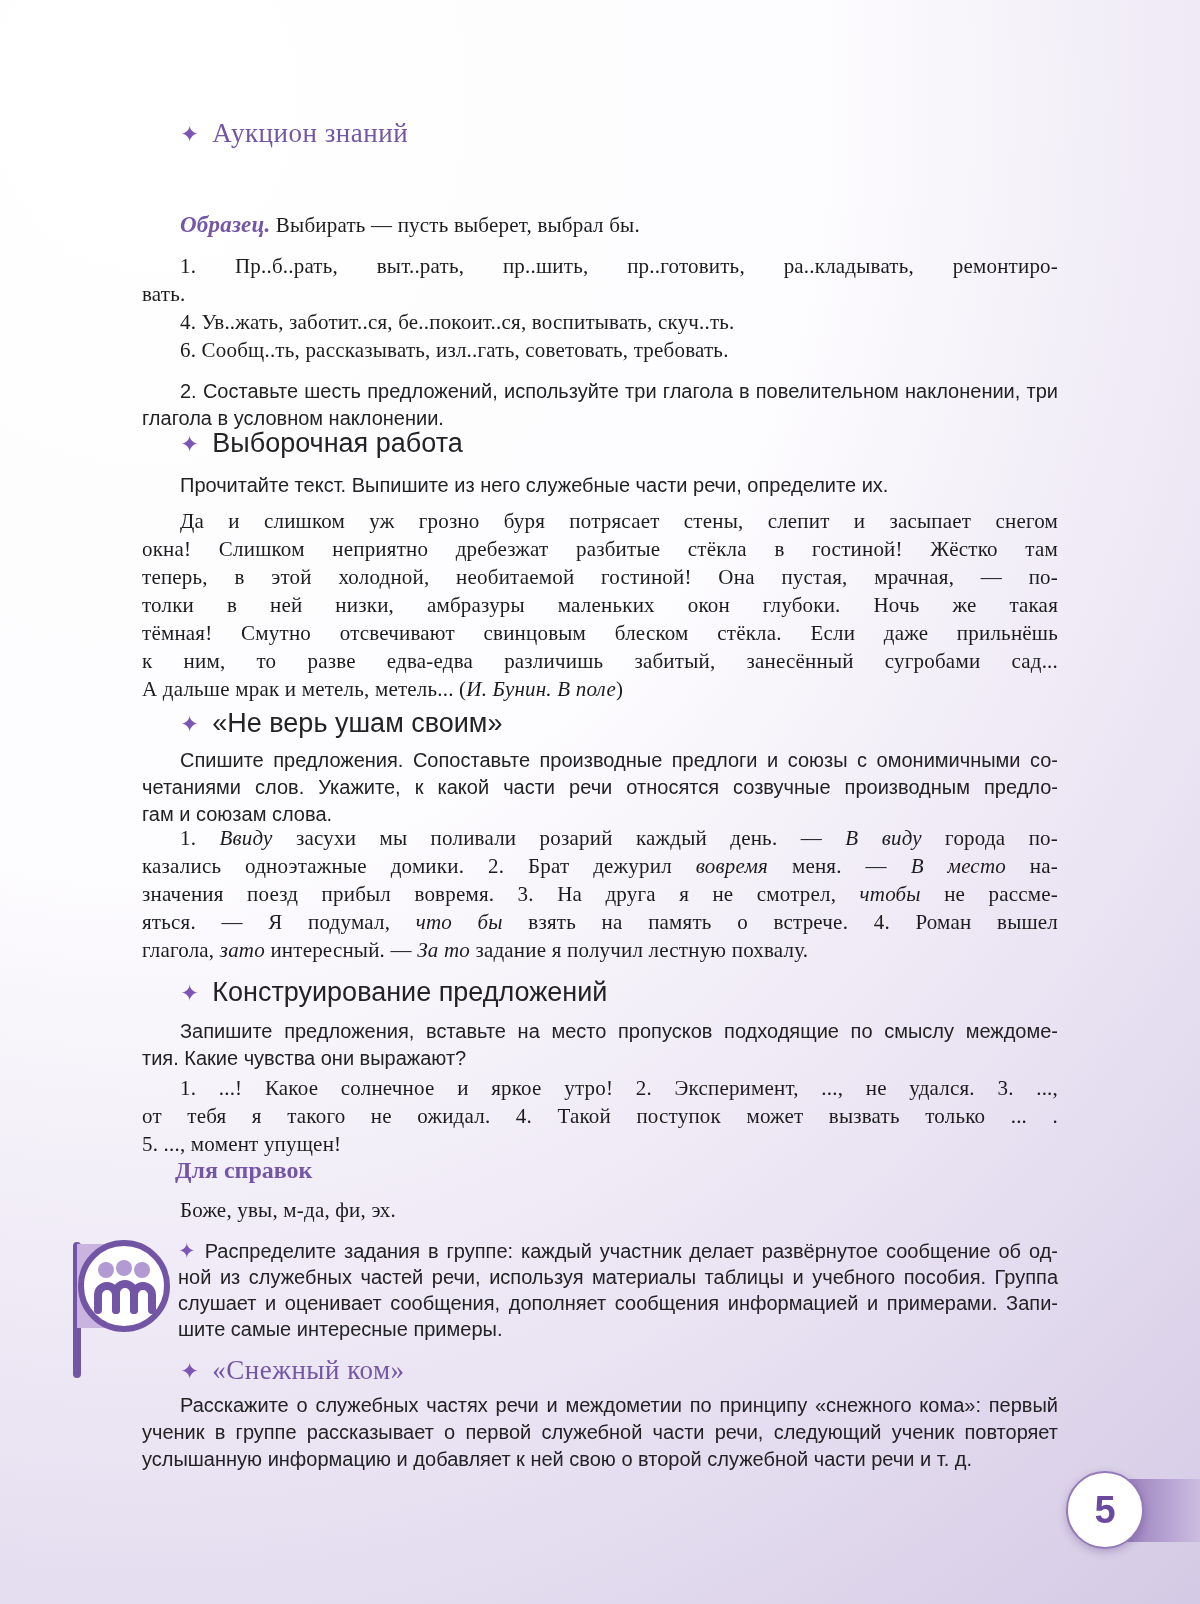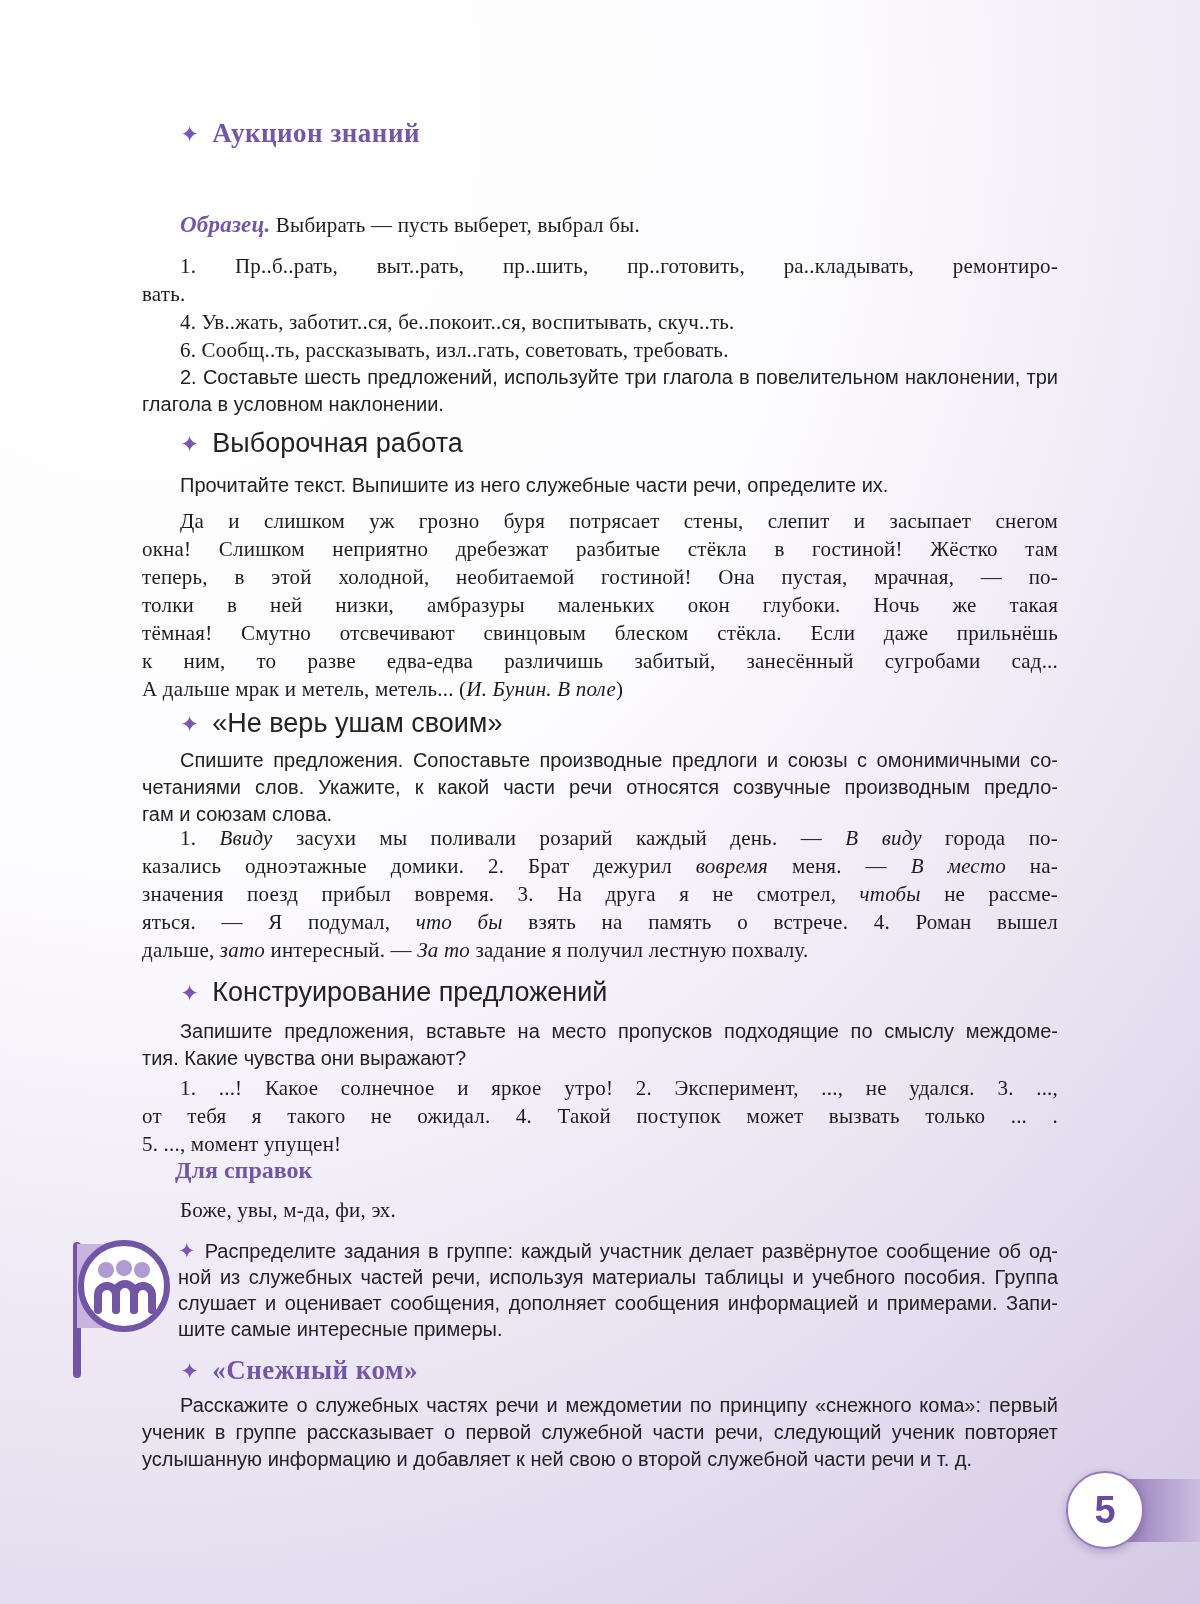--- a/index.html
+++ b/index.html
@@ -4,21 +4,21 @@
 <style>
   *{margin:0;padding:0;box-sizing:border-box}
   html,body{background:#ffffff}
   .page{
     position:relative;width:1200px;height:1604px;overflow:hidden;
     background:radial-gradient(140% 120% at 12% 6%, #ffffff 0%, #fdfcfe 40%, #e7e0f1 75%, #d5cae5 100%);
     font-family:"Liberation Serif","DejaVu Serif",serif;color:#1c1c1e;
   }
   .h{position:absolute;white-space:nowrap;display:flex;align-items:baseline}
   .dia{color:#7d55b5;font-family:"DejaVu Sans",sans-serif;font-size:23px;margin-right:13px}
-  .hp .htxt{font-family:"Liberation Serif","DejaVu Serif",serif;font-weight:bold;color:#7456a7;font-size:27px;letter-spacing:.5px}
+  .hp .htxt{font-family:"Liberation Serif","DejaVu Serif",serif;font-weight:normal;color:#7456a7;font-size:27px;letter-spacing:.5px}
   .hs .htxt{font-family:"Liberation Sans","DejaVu Sans",sans-serif;font-weight:400;color:#232326;font-size:27px}
   .dsr{font-family:"Liberation Serif","DejaVu Serif",serif;font-weight:bold;color:#7456a7;font-size:24px}
   .txt{position:absolute;left:142px;width:916px}
   .ser{font-family:"Liberation Serif","DejaVu Serif",serif;font-size:21px;letter-spacing:.2px}
   .ser .ln{line-height:28px}
   .sa{font-family:"Liberation Sans","DejaVu Sans",sans-serif;font-size:20px;color:#222225}
   .sa .ln{line-height:27px}
   .group{left:178px;width:880px}
   .group .ln{line-height:26px}
   .ln{white-space:normal}
@@ -46,21 +46,21 @@
   </div>
   <div class="txt ser" style="top:211px">
       <div class="ln in"><span class="obr">Образец.</span><span> Выбирать — пусть выберет, выбрал бы.</span></div>
     </div>
   <div class="txt ser" style="top:252px">
       <div class="ln j in"><span>1. Пр..б..рать, выт..рать, пр..шить, пр..готовить, ра..кладывать, ремонтиро-</span></div>
       <div class="ln"><span>вать.</span></div>
       <div class="ln in"><span>4. Ув..жать, заботит..ся, бе..покоит..ся, воспитывать, скуч..ть.</span></div>
       <div class="ln in"><span>6. Сообщ..ть, рассказывать, изл..гать, советовать, требовать.</span></div>
     </div>
-  <div class="txt sa" style="top:364px">
+  <div class="txt sa" style="top:378px">
       <div class="ln j in"><span>2. Составьте шесть предложений, используйте три глагола в повелительном наклонении, три</span></div>
       <div class="ln"><span>глагола в условном наклонении.</span></div>
     </div>
 
   <div class="h hs" style="left:180px;top:428px">
     <span class="dia">✦</span>
     <span class="htxt">Выборочная работа</span>
   </div>
   <div class="txt sa" style="top:472px">
       <div class="ln in"><span>Прочитайте текст. Выпишите из него служебные части речи, определите их.</span></div>
@@ -82,21 +82,21 @@
   <div class="txt sa" style="top:747px">
       <div class="ln j in"><span>Спишите предложения. Сопоставьте производные предлоги и союзы с омонимичными со-</span></div>
       <div class="ln j"><span>четаниями слов. Укажите, к какой части речи относятся созвучные производным предло-</span></div>
       <div class="ln"><span>гам и союзам слова.</span></div>
     </div>
   <div class="txt ser" style="top:824px">
       <div class="ln j in"><span>1. </span><span class="it">Ввиду</span><span> засухи мы поливали розарий каждый день. — </span><span class="it">В виду</span><span> города по-</span></div>
       <div class="ln j"><span>казались одноэтажные домики. 2. Брат дежурил </span><span class="it">вовремя</span><span> меня. — </span><span class="it">В место</span><span> на-</span></div>
       <div class="ln j"><span>значения поезд прибыл вовремя. 3. На друга я не смотрел, </span><span class="it">чтобы</span><span> не рассме-</span></div>
       <div class="ln j"><span>яться. — Я подумал, </span><span class="it">что бы</span><span> взять на память о встрече. 4. Роман вышел</span></div>
-      <div class="ln"><span>дальше, </span><span class="it">зато</span><span> интересный. — </span><span class="it">За то</span><span> задание я получил лестную похвалу.</span></div>
+      <div class="ln"><span>глагола, </span><span class="it">зато</span><span> интересный. — </span><span class="it">За то</span><span> задание я получил лестную похвалу.</span></div>
     </div>
 
   <div class="h hs" style="left:180px;top:977px">
     <span class="dia">✦</span>
     <span class="htxt">Конструирование предложений</span>
   </div>
   <div class="txt sa" style="top:1018px">
       <div class="ln j in"><span>Запишите предложения, вставьте на место пропусков подходящие по смыслу междоме-</span></div>
       <div class="ln"><span>тия. Какие чувства они выражают?</span></div>
     </div>

